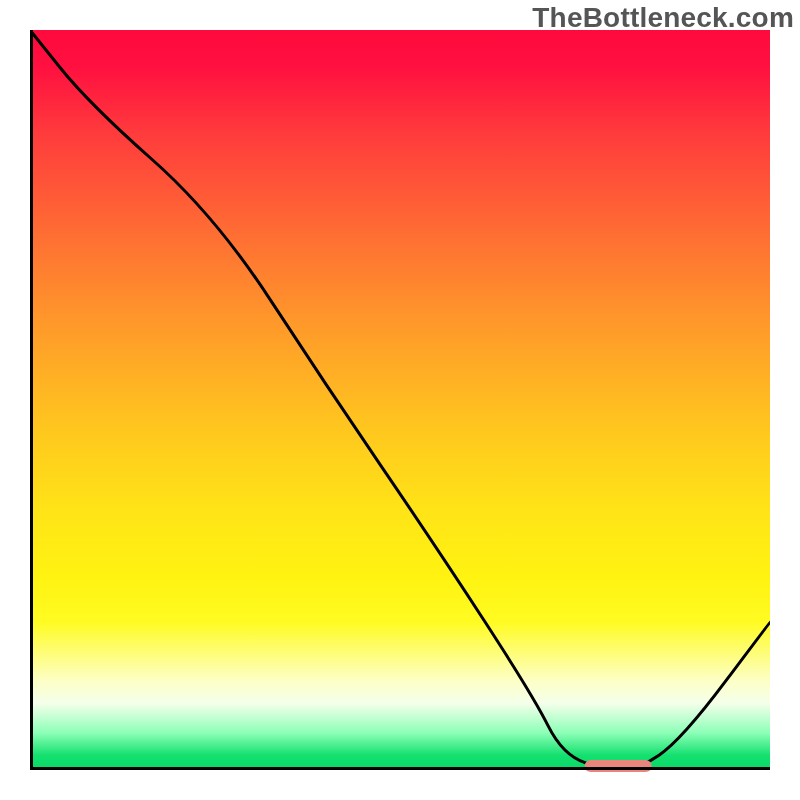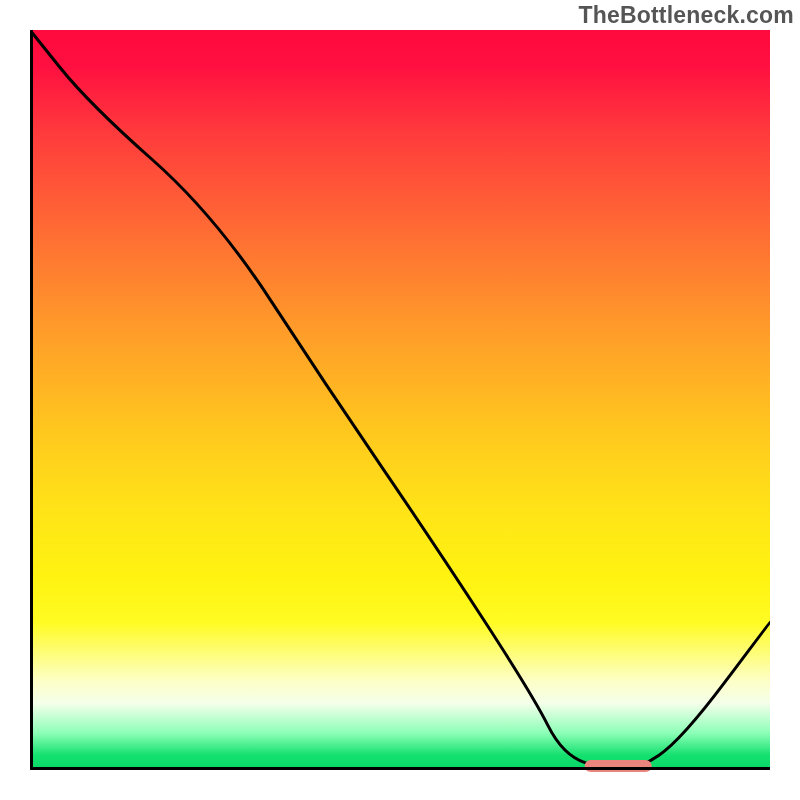--- a/index.html
+++ b/index.html
@@ -13,21 +13,21 @@
   }
   .container {
     position: relative;
     width: 800px;
     height: 800px;
   }
   .watermark {
     position: absolute;
     top: 2px;
     right: 6px;
-    font-size: 23px;
+    font-size: 28px;
     font-weight: bold;
     color: #555555;
     letter-spacing: 0.2px;
     user-select: none;
   }
   .plot-area {
     position: absolute;
     left: 30px;
     top: 30px;
     width: 740px;

